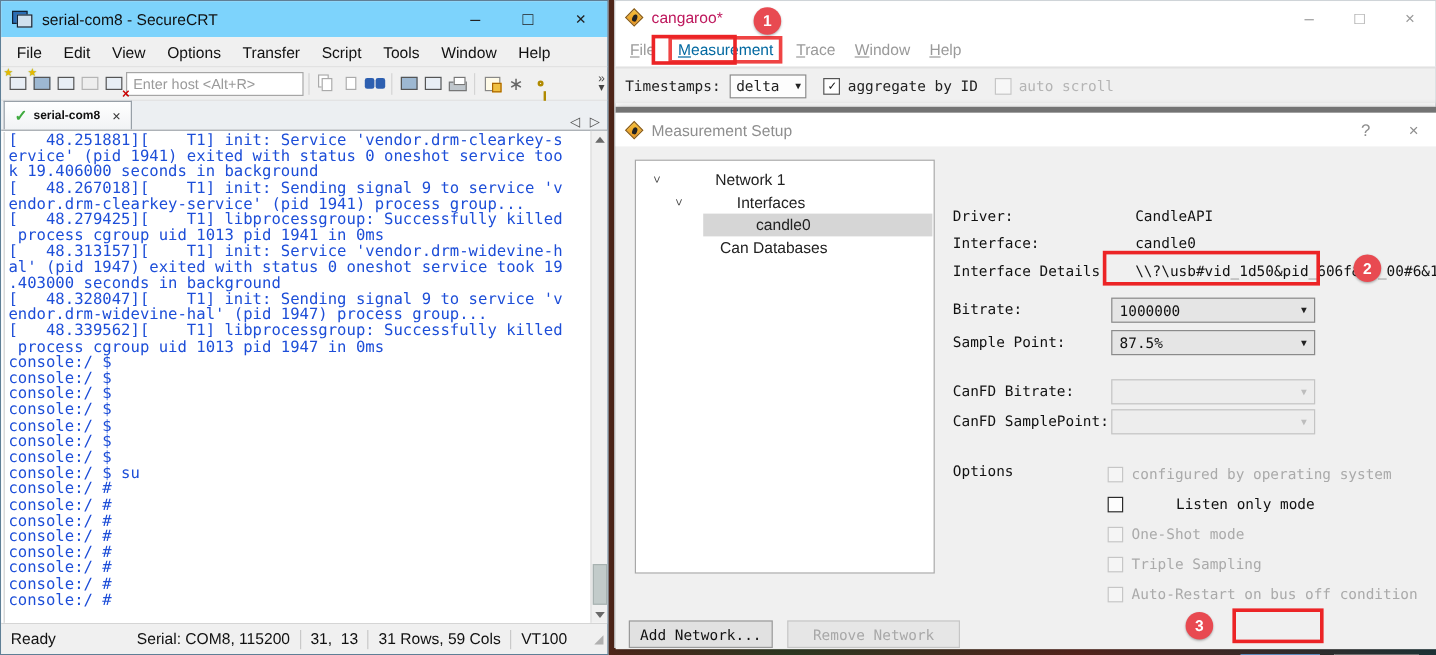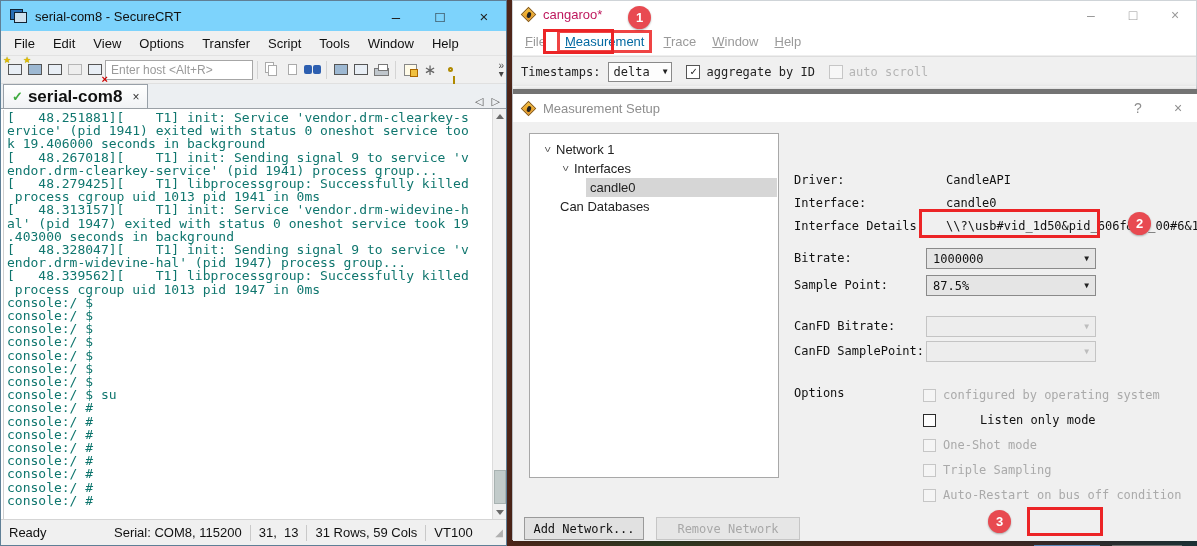--- a/index.html
+++ b/index.html
@@ -37,26 +37,26 @@
   .printer:before { content:""; position:absolute; left:3px; top:-5px; width:8px; height:5px; background:#fff; border:1px solid #777; }
   .propsq { width:13px; height:12px; background:#fffbe8; border:1px solid #888; position:relative; }
   .propsq:before { content:""; position:absolute; right:-2px; bottom:-2px; width:6px; height:6px; background:#f0c040; border:1px solid #a60; }
   .asterisk { font-size:15px; color:#666; }
   .keyico { width:5px; height:5px; border:2px solid #b08a00; border-radius:50%; position:relative; }
   .keyico:before { content:""; position:absolute; left:3px; top:7px; width:2px; height:8px; background:#b08a00; transform:rotate(0deg); }
   .tb-overflow { margin-left:auto; margin-right:2px; font-size:10px; color:#444; line-height:8px; text-align:center; }
   .crt-tabbar { height:25px; background:#eceff2; display:flex; align-items:flex-end; border-top:1px solid #e0e0e0; }
   .crt-tab { height:24px; margin-left:2px; background:linear-gradient(#ffffff,#f1f3f5); border:1px solid #98a0a8; border-bottom:none; display:flex; align-items:center; padding:0 8px; }
   .tab-check { color:#3faa3f; font-weight:bold; font-size:13px; margin-right:5px; }
-  .tab-label { font-size:17px; font-weight:bold; color:#111; }
+  .tab-label { font-size:10px; font-weight:bold; color:#111; }
   .tab-close { font-size:12px; color:#333; margin-left:10px; }
   .tab-arrows { margin-left:auto; margin-right:6px; display:flex; gap:8px; font-size:11px; color:#555; align-items:center; }
   .crt-termwrap { flex:1; position:relative; border-top:1px solid #9aa0a6; background:#fff; }
   .crt-terminal { position:absolute; left:2px; top:1px; right:15px; bottom:0; overflow:hidden; background:#fff; border-left:1px solid #d0d0d0; padding:1px 0 0 3px; }
-  .term-line { font-family:"DejaVu Sans Mono", monospace; font-size:13px; line-height:13.2px; white-space:pre; color:#0f766e; }
+  .term-line { font-family:"DejaVu Sans Mono", monospace; font-size:13px; line-height:13.2px; white-space:pre; color:#1d4ed8; }
   .crt-scrollbar { position:absolute; right:0; top:0; bottom:0; width:14px; background:#f0f0f0; border-left:1px solid #dcdcdc; }
   .sb-arrow { position:absolute; left:0; width:14px; height:14px; display:flex; align-items:center; justify-content:center; }
   .sb-arrow.up { top:0; } .sb-arrow.down { bottom:0; }
   .tri-up { width:0; height:0; border-left:4px solid transparent; border-right:4px solid transparent; border-bottom:5px solid #6a6a6a; }
   .tri-down { width:0; height:0; border-left:4px solid transparent; border-right:4px solid transparent; border-top:5px solid #6a6a6a; }
   .sb-thumb { position:absolute; left:1px; width:12px; height:34px; bottom:15px; background:#c2cbca; border:1px solid #a8b2b1; }
   .crt-statusbar { height:26px; background:#f0f0f0; border-top:1px solid #d5d5d5; display:flex; align-items:center; font-size:13px; color:#111; }
   .st-cell { padding:0 8px; white-space:pre; }
   .st-sep { width:1px; height:16px; background:#c9c9c9; }
   .st-ready { width:105px; }
@@ -86,21 +86,21 @@
   .dlg-titlebar { height:28px; background:#fff; display:flex; align-items:center; }
   .dlg-title { font-size:13px; color:#8e8e8e; margin-left:7px; flex:1; }
   .dlg-btn { width:40px; height:28px; display:flex; align-items:center; justify-content:center; color:#8e8e8e; font-size:14px; }
   .dlg-body { position:relative; height:424px; font-family:"DejaVu Sans Mono", monospace; font-size:12px; color:#111; }
   .tree-panel { position:absolute; left:16px; top:11px; width:250px; height:345px; background:#fff; border:1px solid #a8a8a8; padding-top:6px; }
   .tree-row { height:19px; display:flex; align-items:center; font-family:"Liberation Sans", sans-serif; font-size:13px; color:#222; position:relative; }
   .tree-row .chev { display:none; font-size:10px; color:#444; transform:rotate(90deg); width:10px; text-align:center; margin-right:4px; }
   .tree-row.haschev .chev { display:inline-block; }
   .tree-row.lv0 { padding-left:12px; } .tree-row.lv1 { padding-left:30px; } .tree-row.lv2 { padding-left:60px; }
   .tree-row.selected:before { content:""; position:absolute; left:56px; right:1px; top:0; bottom:0; background:#d6d6d6; }
-  .tree-row span.tl { position:relative; }
+  .tree-row span.tl { position:relative;margin-left:40px; }
   .fld-label { position:absolute; left:281px; white-space:nowrap; }
   .fld-value { position:absolute; left:433px; white-space:nowrap; }
   .combo { position:absolute; left:413px; width:170px; height:21px; background:#e5e5e5; border:1px solid #8a8a8a; display:flex; align-items:center; justify-content:space-between; padding:0 6px; }
   .combo .arr { font-size:8px; color:#222; }
   .combo.disabled { background:#ededed; border-color:#c4c4c4; }
   .combo.disabled .arr { color:#bdbdbd; }
   .opt-row { position:absolute; left:410px; display:flex; align-items:center; height:18px; }
   .opt-box { width:13px; height:13px; border:1px solid #2b2b2b; background:#fdfdfd; margin-right:7px; flex:none; }
   .opt-row.disabled .opt-box { border-color:#c6c6c6; background:#f5f5f5; }
   .opt-row.disabled .opt-lbl { color:#aaa; }

